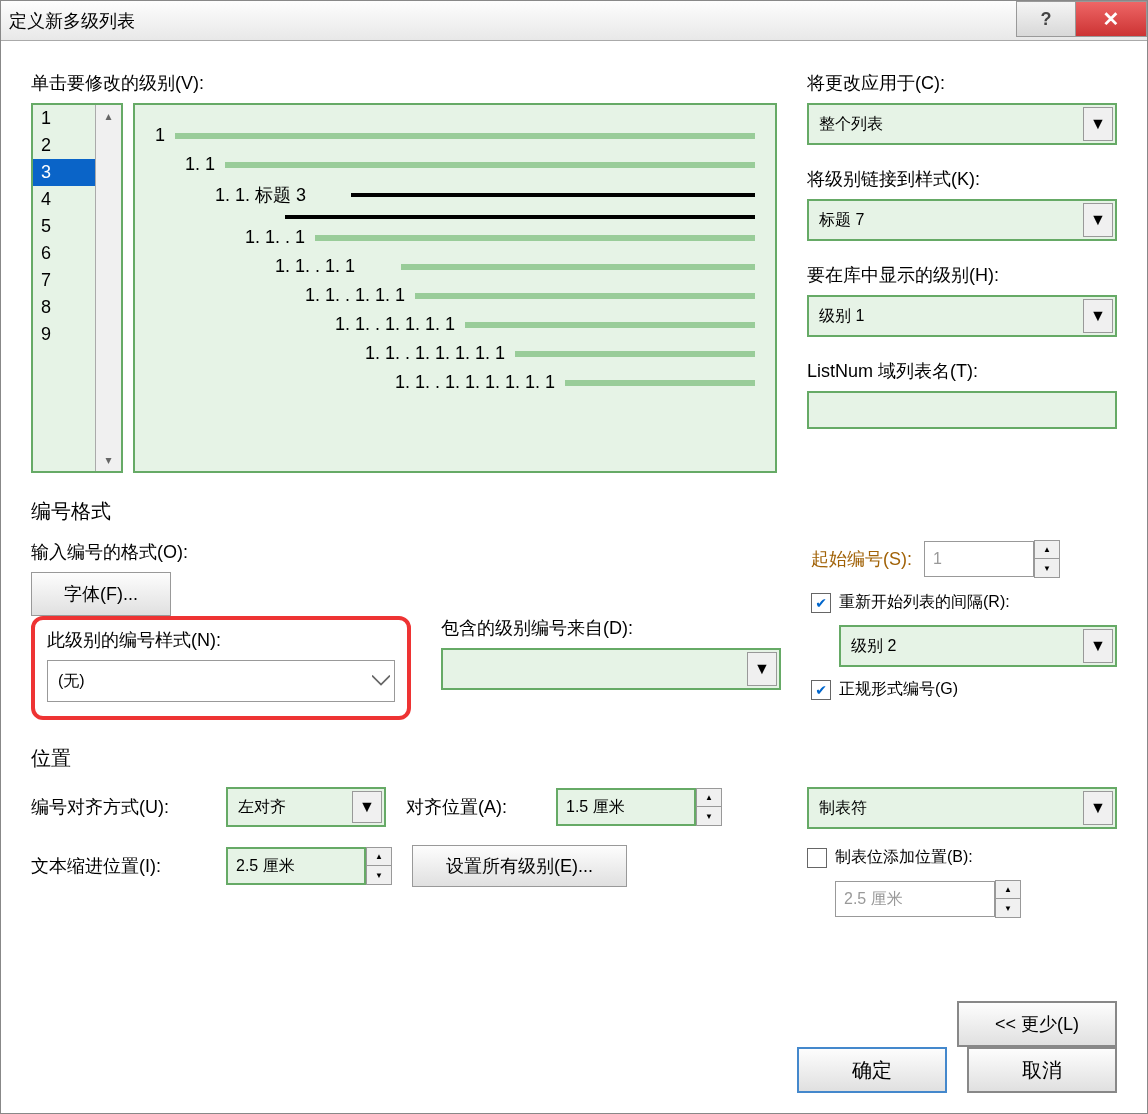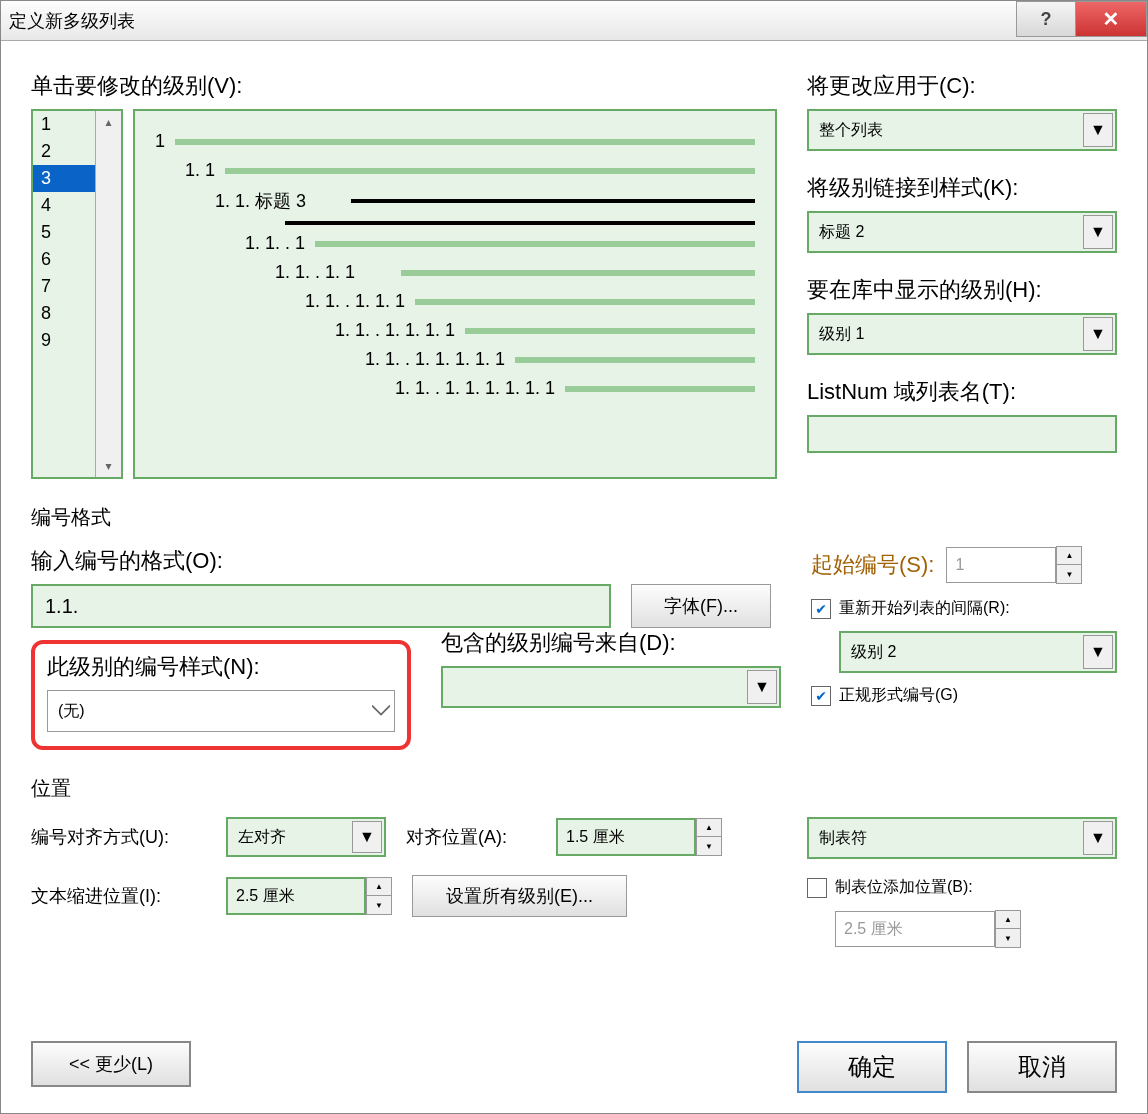--- a/index.html
+++ b/index.html
@@ -10,21 +10,21 @@
 .titlebar-controls { position: absolute; right: 0; top: 0; display: flex; }
 .tb-btn { width: 60px; height: 36px; display: flex; align-items: center; justify-content: center; border: 1px solid #999; margin-left: -1px; }
 .tb-help { background: linear-gradient(to bottom, #f5f5f5, #d8d8d8); font-weight: bold; color: #444; font-size: 18px; }
 .tb-close { background: linear-gradient(to bottom, #e66, #c33); color: #fff; font-size: 20px; font-weight: bold; width: 72px; }
 .content { padding: 30px 30px 20px 30px; display: flex; flex-direction: column; height: calc(100% - 40px); }
 
 .top-row { display: flex; gap: 30px; }
 .left-col { flex: 1; }
 .right-col { width: 310px; }
 
-.label { font-size: 22px; margin-bottom: 8px; display: block; }
+.label { font-size: 18px; margin-bottom: 8px; display: block; }
 
 .level-area { display: flex; gap: 10px; }
 .level-list { width: 92px; height: 370px; border: 2px solid #6a6; background: #e6f3e6; position: relative; }
 .level-list-inner { width: 62px; }
 .level-item { padding: 3px 8px; font-size: 18px; cursor: pointer; }
 .level-item.selected { background: #0a64c8; color: #fff; }
 .level-scroll { position: absolute; right: 0; top: 0; width: 26px; height: 100%; background: #f0f0f0; border-left: 1px solid #aaa; display: flex; flex-direction: column; justify-content: space-between; align-items: center; padding: 4px 0; }
 .scroll-arrow { font-size: 12px; color: #666; }
 
 .preview { flex: 1; height: 370px; border: 2px solid #6a6; background: #e6f3e6; padding: 20px 20px; overflow: hidden; }
@@ -37,45 +37,45 @@
 .dropdown { width: 100%; height: 42px; border: 2px solid #6a6; background: #e6f3e6; display: flex; align-items: center; padding: 0 10px; position: relative; }
 .dropdown-arrow { position: absolute; right: 2px; top: 2px; bottom: 2px; width: 30px; background: #f0f0f0; border: 1px solid #999; display: flex; align-items: center; justify-content: center; }
 .text-input { width: 100%; height: 38px; border: 2px solid #6a6; background: #e6f3e6; padding: 0 10px; }
 .disabled-label { color: #a16207; }
 
 .section-title { font-size: 20px; margin: 25px 0 15px 0; }
 .format-row { display: flex; gap: 20px; align-items: flex-end; }
 .format-input { width: 580px; height: 44px; border: 2px solid #6a6; background: #e6f3e6; padding: 0 12px; font-size: 20px; display: flex; align-items: center; }
 .font-btn { width: 140px; height: 44px; border: 1px solid #999; background: linear-gradient(to bottom, #fdfdfd, #e0e0e0); font-size: 18px; cursor: pointer; }
 
-.red-box { border: 4px solid #e33; border-radius: 12px; padding: 8px 12px 14px 12px; margin-top: 12px; width: 380px; }
+.red-box { border: 4px solid #e33; border-radius: 12px; padding: 8px 12px 14px 12px; width: 380px; }
 .style-dropdown { width: 100%; height: 42px; border: 1px solid #999; background: #fff; display: flex; align-items: center; padding: 0 10px; position: relative; margin-top: 8px; }
 .mini-arrow { position: absolute; right: 4px; top: 50%; transform: translateY(-50%); width: 18px; height: 12px; }
 
 .include-col { margin-top: 0; }
 .include-dropdown { width: 340px; height: 42px; border: 2px solid #6a6; background: #e6f3e6; position: relative; margin-top: 8px; }
 
 .check-row { display: flex; align-items: center; gap: 8px; margin-bottom: 12px; }
 .checkbox { width: 20px; height: 20px; border: 1px solid #666; background: #fff; display: flex; align-items: center; justify-content: center; font-size: 14px; color: #06c; }
 .spinner { display: flex; align-items: center; }
 .spinner-input { width: 110px; height: 36px; border: 1px solid #999; background: #fff; padding: 0 8px; display: flex; align-items: center; }
 .spinner-input.green { border: 2px solid #6a6; background: #e6f3e6; width: 140px; height: 38px; }
 .spinner-btns { display: flex; flex-direction: column; border: 1px solid #999; }
 .spin-btn { width: 24px; height: 18px; background: #f0f0f0; border-bottom: 1px solid #999; display: flex; align-items: center; justify-content: center; font-size: 8px; }
 .spin-btn:last-child { border-bottom: none; }
 
 .pos-row { display: flex; align-items: center; gap: 20px; margin-bottom: 18px; }
 .pos-label { width: 175px; font-size: 18px; }
 .align-dropdown { width: 160px; height: 40px; border: 2px solid #6a6; background: #e6f3e6; display: flex; align-items: center; padding: 8px 10px; position: relative; }
 .set-all-btn { width: 215px; height: 42px; border: 1px solid #999; background: linear-gradient(to bottom, #fdfdfd, #e0e0e0); font-size: 18px; cursor: pointer; }
 
-.bottom-row { display: flex; justify-content: space-between; align-items: flex-start; padding-top: 20px; }
+.bottom-row { display: flex; justify-content: space-between; align-items: flex-end; padding-top: 20px; flex-direction: column; }
 .less-btn { width: 160px; height: 46px; border: 2px solid #888; background: linear-gradient(to bottom, #fdfdfd, #e0e0e0); font-size: 18px; cursor: pointer; }
 .action-btns { display: flex; gap: 20px; }
-.action-btn { width: 150px; height: 52px; border: 2px solid #888; background: linear-gradient(to bottom, #fdfdfd, #e0e0e0); font-size: 24px; cursor: pointer; }
+.action-btn { width: 150px; height: 46px; border: 2px solid #888; background: linear-gradient(to bottom, #fdfdfd, #e0e0e0); font-size: 20px; cursor: pointer; }
 .action-btn.primary { border: 2px solid #48c; }
 .disabled-input { color: #999; }
 </style>
 </head>
 <body>
 
 <div class="window">
   <div class="titlebar">
     <span class="titlebar-text">定义新多级列表</span>
     <div class="titlebar-controls">
@@ -155,21 +155,21 @@
         <div class="field-group">
           <span class="label">将更改应用于(C):</span>
           <div class="dropdown">
             <span>整个列表</span>
             <div class="dropdown-arrow">▼</div>
           </div>
         </div>
         <div class="field-group">
           <span class="label">将级别链接到样式(K):</span>
           <div class="dropdown">
-            <span>标题 2</span>
+            <span>标题 7</span>
             <div class="dropdown-arrow">▼</div>
           </div>
         </div>
         <div class="field-group">
           <span class="label">要在库中显示的级别(H):</span>
           <div class="dropdown">
             <span>级别 1</span>
             <div class="dropdown-arrow">▼</div>
           </div>
         </div>
@@ -179,23 +179,20 @@
         </div>
       </div>
     </div>
 
     <div class="section-title">编号格式</div>
 
     <div style="display:flex; gap:30px;">
       <div style="flex:1;">
         <span class="label">输入编号的格式(O):</span>
         <div class="format-row">
-          <div class="format-input">
-              <span>1.1.</span>
-            </div>
           <button class="font-btn">字体(F)...</button>
         </div>
 
         <div style="display:flex; gap:30px; align-items:flex-start;">
           <div class="red-box">
             <span class="label">此级别的编号样式(N):</span>
             <div class="style-dropdown">
               <span>(无)</span>
               <svg class="mini-arrow" viewBox="0 0 10 6">
                   <path d="M0 0 L5 5 L10 0" stroke="#666" fill="none"></path>

